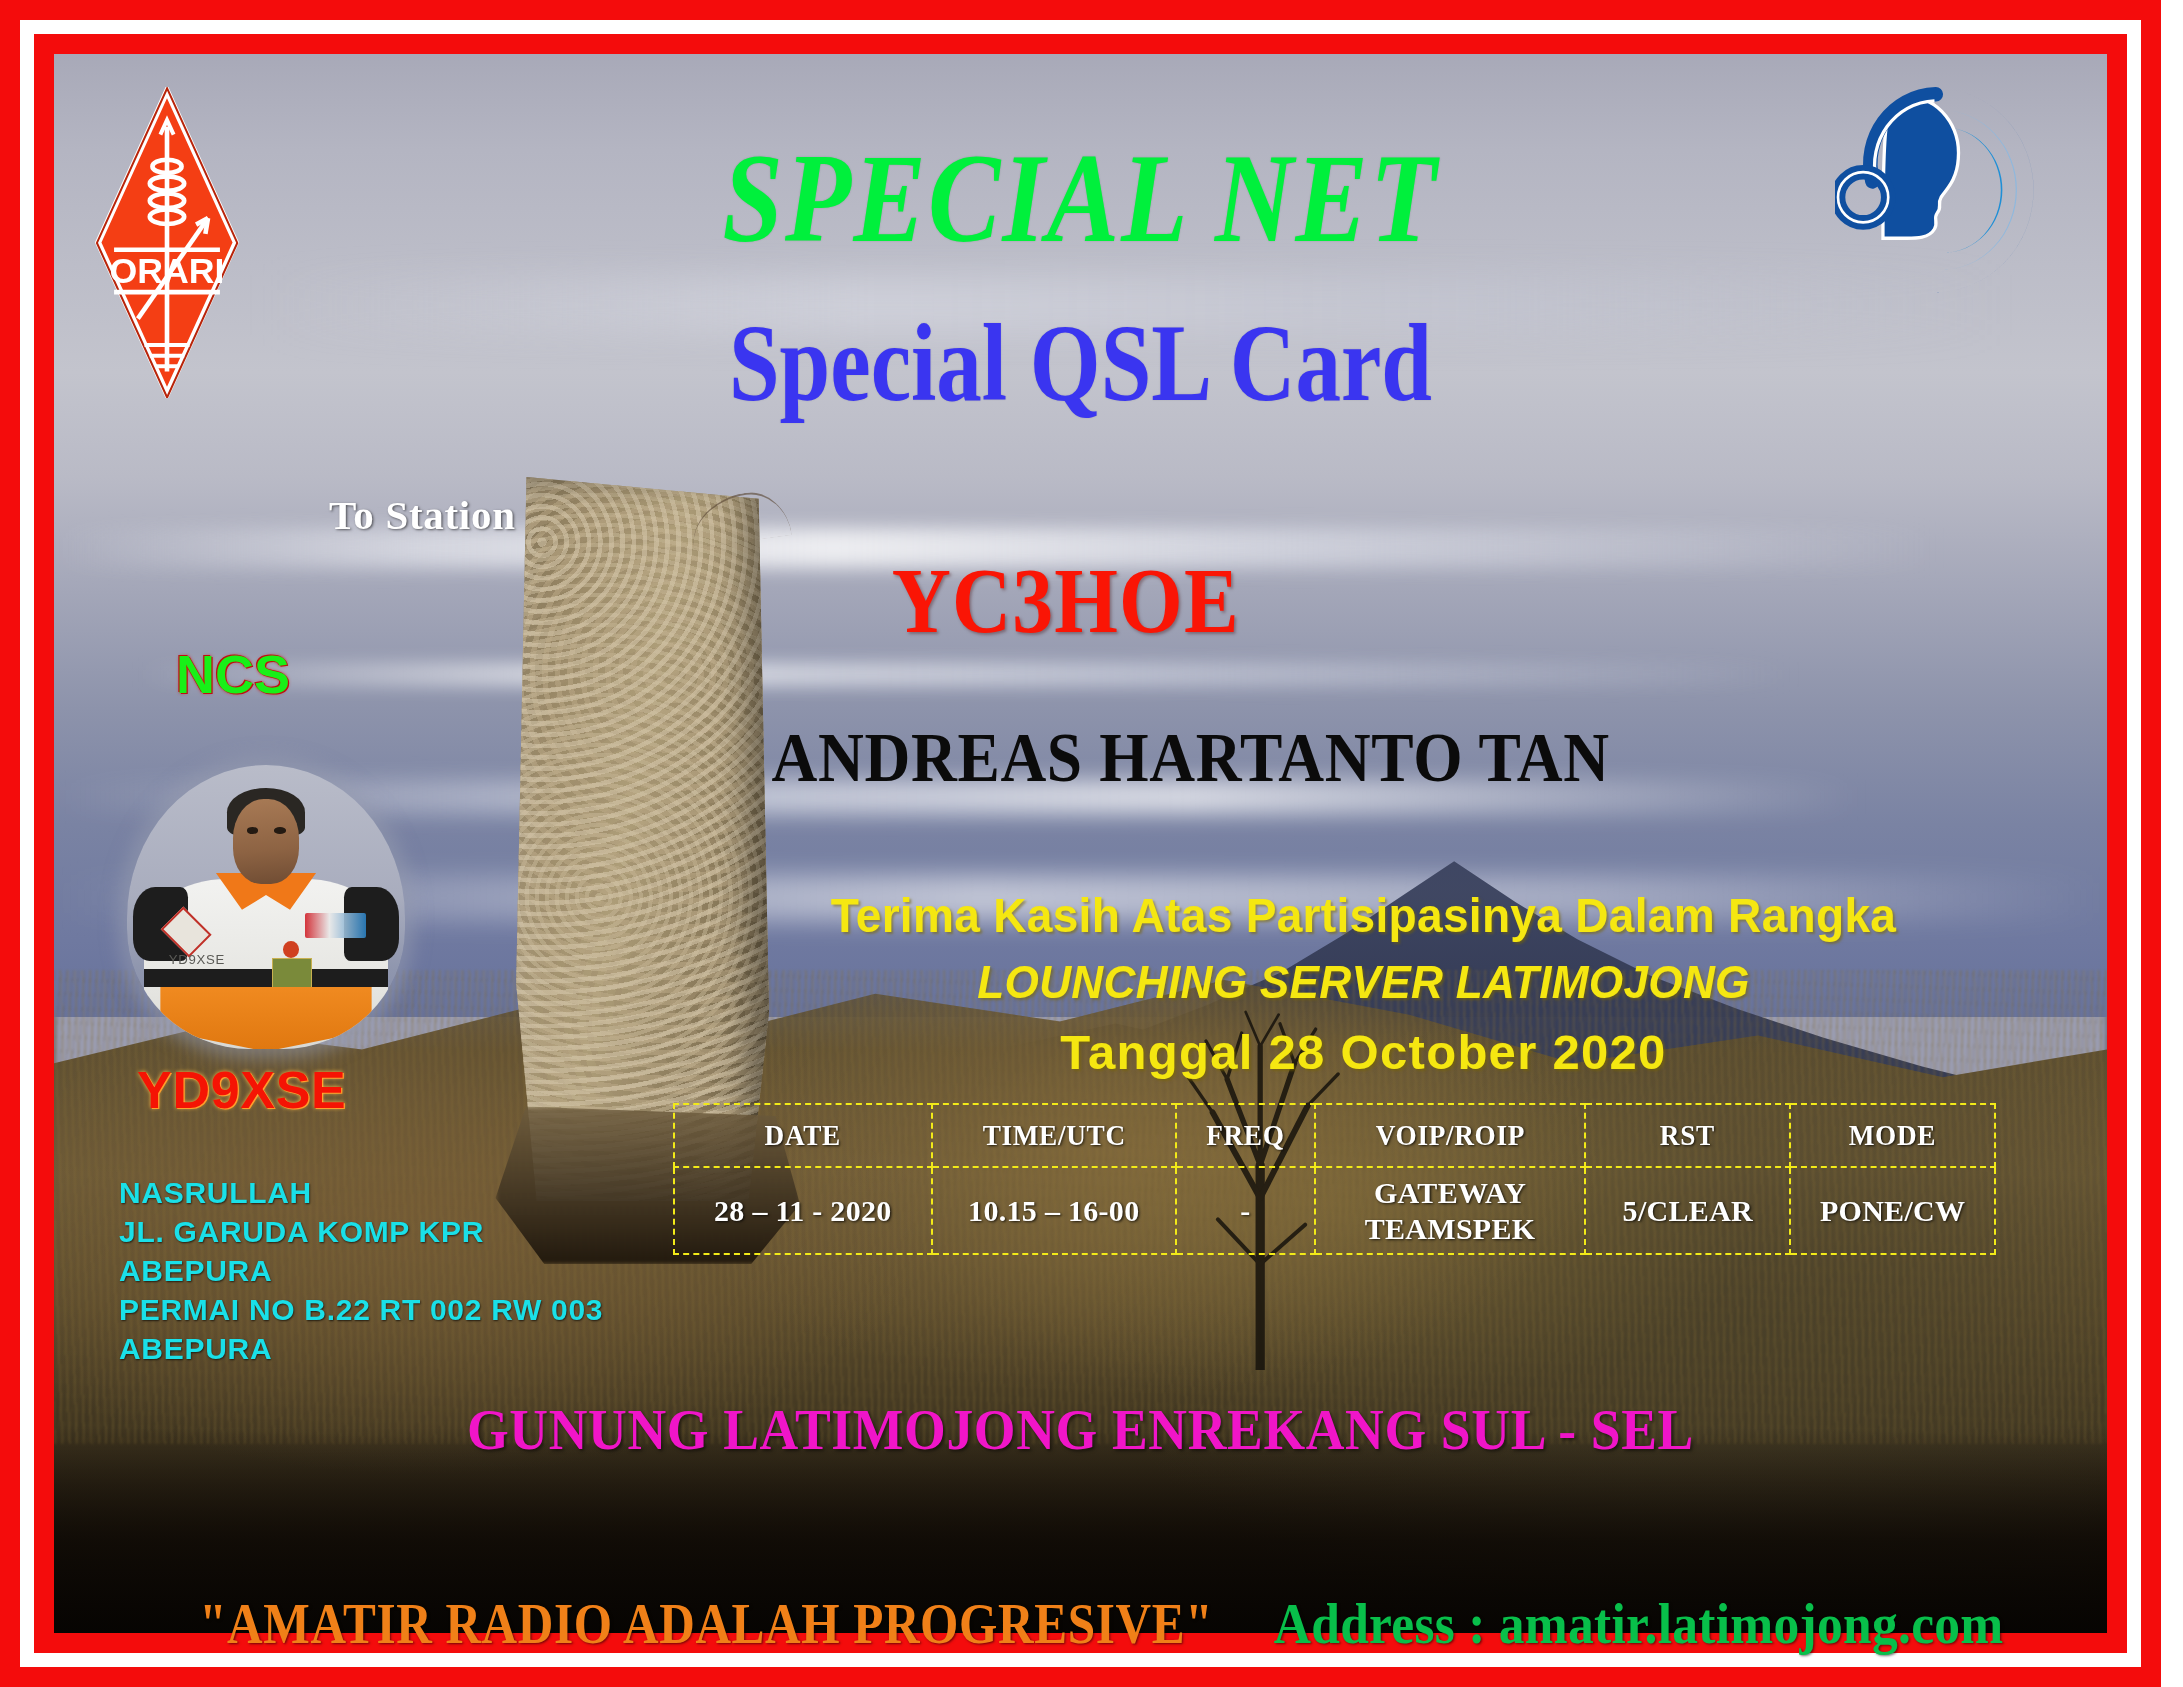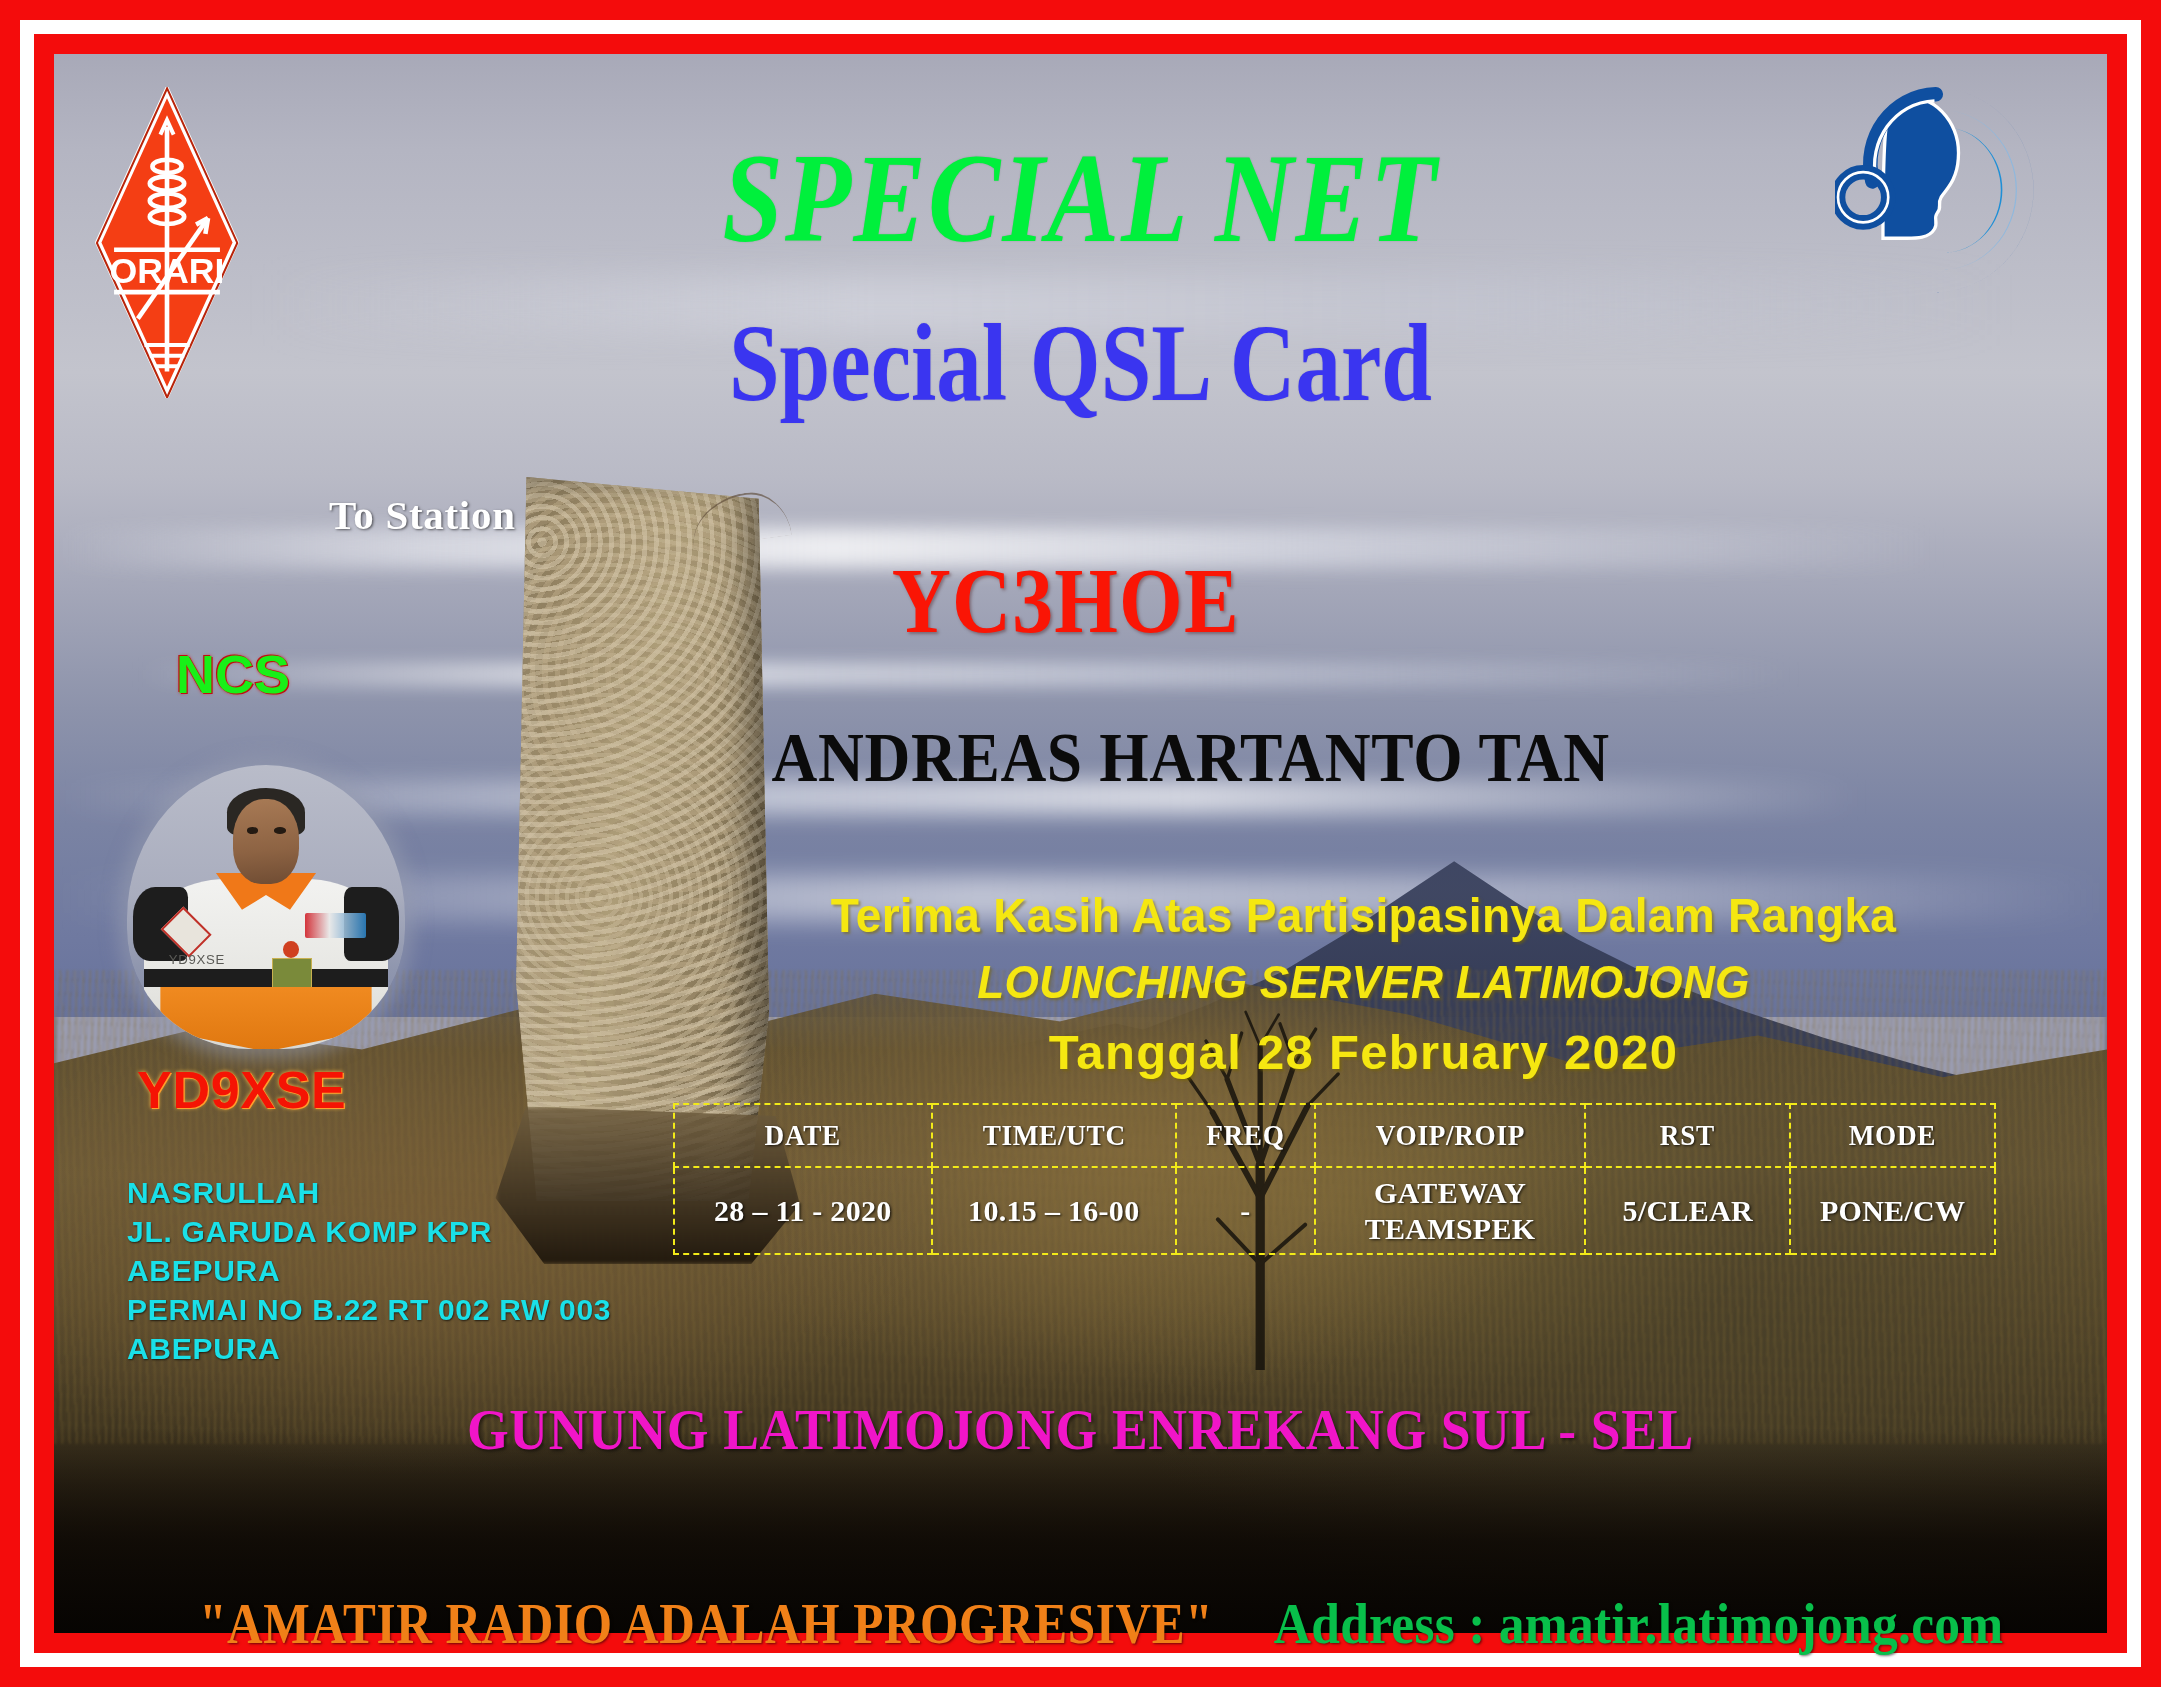--- a/index.html
+++ b/index.html
@@ -213,21 +213,20 @@
   }
 
   
   #address{
     left:65px;top:1119px;
     font-family:"Liberation Sans",sans-serif;
     font-size:30px;font-weight:bold;color:#1ae0e8;
     line-height:1.30;
     letter-spacing:0.7px;
     text-shadow:0.7px 0.7px 2px rgba(0,0,0,.65);
-    margin-left:8px;
   }
   #address div{white-space:nowrap;}
 
   
   #thanks{left:668px;top:834px;width:1283px;text-align:center;}
   .y1{
     font-family:"Liberation Sans",sans-serif;
     font-size:48px;font-weight:bold;color:#f5e711;
     letter-spacing:0.3px;
     text-shadow:2px 2px 2.6px rgba(120,100,0,.55);
@@ -426,21 +425,21 @@
       <div>NASRULLAH</div>
       <div>JL. GARUDA KOMP KPR</div>
       <div>ABEPURA</div>
       <div>PERMAI NO B.22 RT 002 RW 003</div>
       <div>ABEPURA</div>
     </div>
 
     <div class="abs" id="thanks">
       <div class="y1">Terima Kasih Atas Partisipasinya Dalam Rangka</div>
       <div class="y2">LOUNCHING SERVER LATIMOJONG</div>
-      <div class="y3">Tanggal  28  February  2020</div>
+      <div class="y3">Tanggal  28  October  2020</div>
     </div>
 
     <table id="qso-table">
       <colgroup>
         <col class="col-date">
           <col class="col-time">
           <col class="col-freq">
         <col class="col-voip">
           <col class="col-rst">
           <col class="col-mode">

